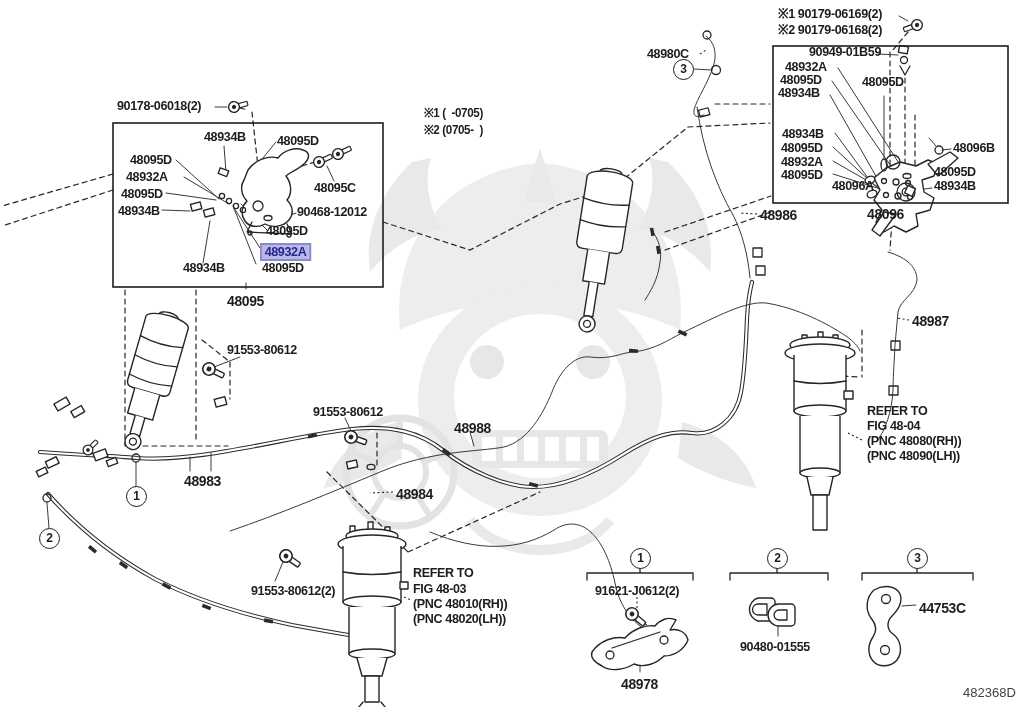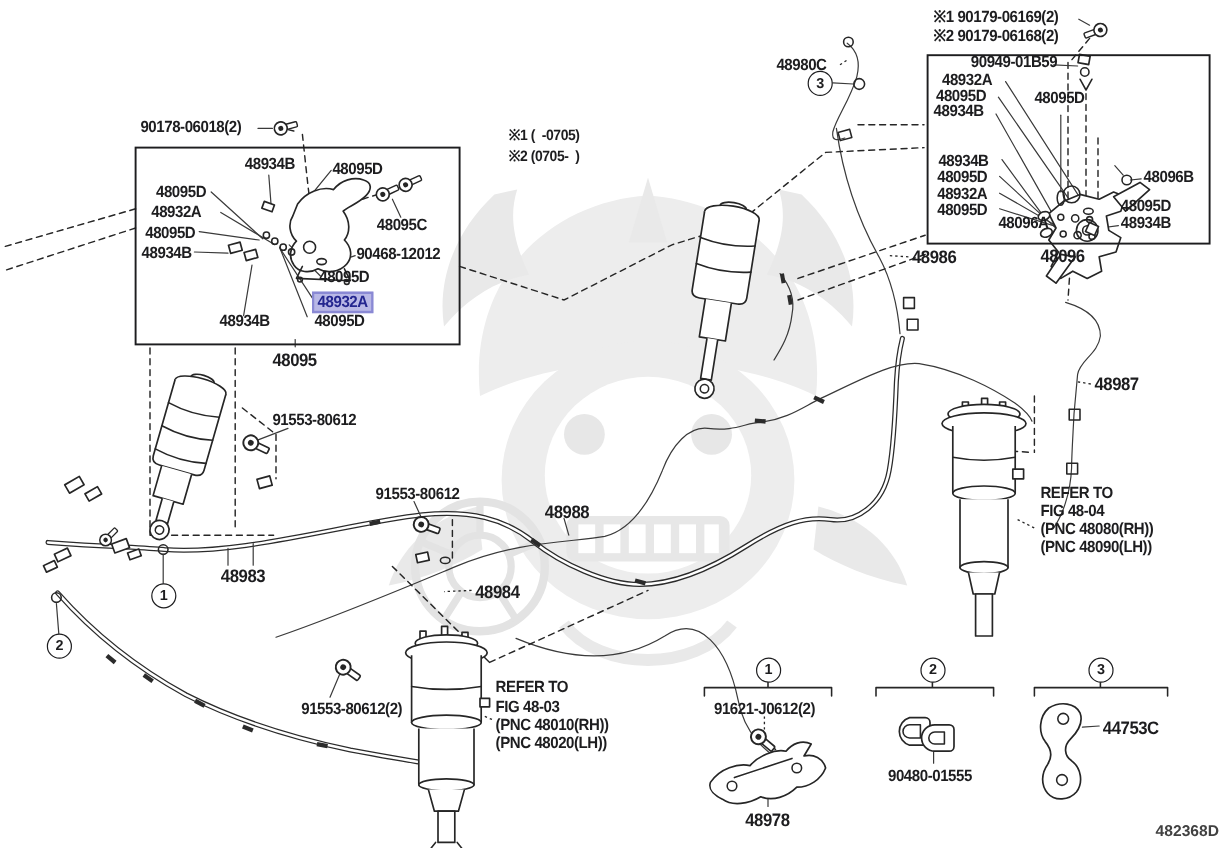--- a/index.html
+++ b/index.html
@@ -6,21 +6,21 @@
   #canvas{position:relative;width:1024px;height:707px;background:#ffffff;overflow:hidden;
           font-family:"Liberation Sans", sans-serif;}
   #art{position:absolute;left:0;top:0;z-index:1;}
   #labels{position:absolute;left:0;top:0;width:1024px;height:707px;z-index:2;}
   .lbl{position:absolute;font-weight:bold;font-size:13.5px;letter-spacing:-0.4px;color:#1d1d1f;
        white-space:pre;transform:scaleX(.93);transform-origin:left top;line-height:1.05;}
   .lbl.hl{background:#b9b8e6;color:#24268f;border:2px solid #8a89d4;padding:0 3px;margin:-2px -3px;}
   .lbl.note{font-size:12.5px;}
   .cnum{position:absolute;width:19px;height:19px;border:1.7px solid #1d1d1f;border-radius:50%;
         background:#fff;text-align:center;line-height:19px;font-weight:bold;font-size:12px;color:#1d1d1f;z-index:2;}
-  .docnum{position:absolute;left:963px;top:685px;font-weight:bold;font-size:13px;color:#414141;letter-spacing:0;}
+  .docnum{position:absolute;left:963px;top:685px;font-weight:normal;font-size:13px;color:#414141;letter-spacing:0;}
   
   svg .ln{fill:none;stroke:#262626;stroke-width:1.3;stroke-linecap:round;stroke-linejoin:round;}
   svg .thin{fill:none;stroke:#3a3a3a;stroke-width:1;stroke-linecap:round;}
   svg .dash{fill:none;stroke:#262626;stroke-width:1.2;stroke-dasharray:5 4;stroke-linecap:round;}
   svg .dot{fill:none;stroke:#262626;stroke-width:1.1;stroke-dasharray:2 2.5;}
   svg .tube{fill:none;stroke:#2b2b2b;stroke-width:4.2;stroke-linecap:round;stroke-linejoin:round;}
   svg .tubecore{fill:none;stroke:#ffffff;stroke-width:2.1;stroke-linecap:round;stroke-linejoin:round;}
   svg .part{fill:#ffffff;stroke:#262626;stroke-width:1.4;stroke-linejoin:round;}
   svg .tick{fill:#2b2b2b;stroke:none;}
   svg .wm{opacity:1;}

